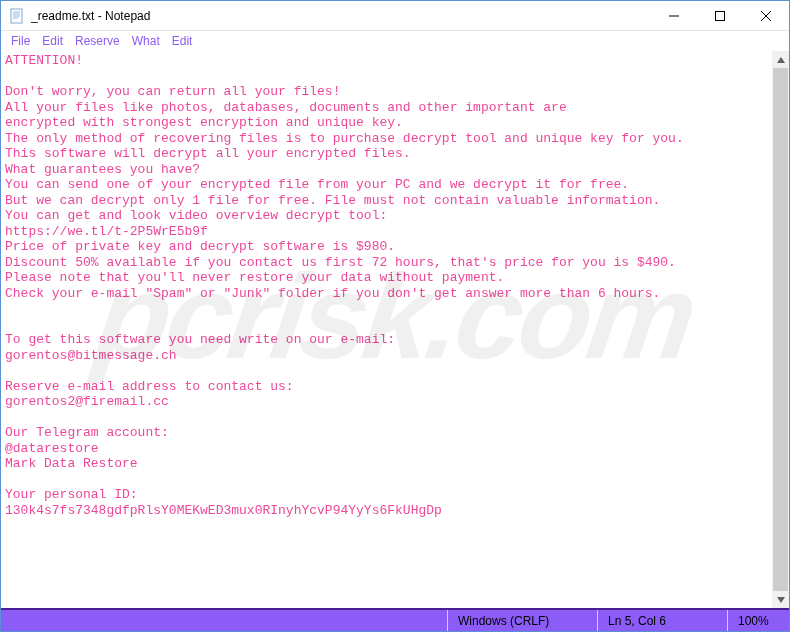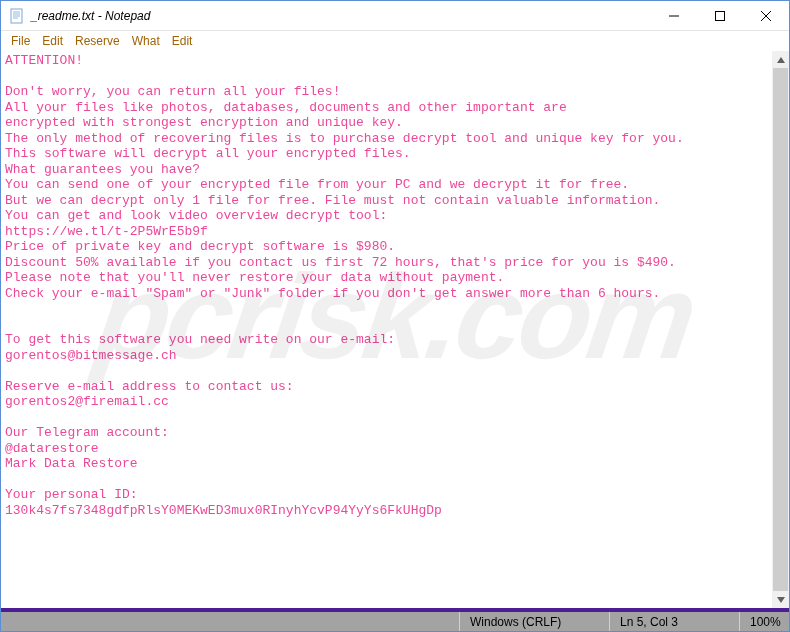--- a/index.html
+++ b/index.html
@@ -18,21 +18,20 @@
       display: flex;
       flex-direction: column;
       position: relative;
     }
     .titlebar {
       height: 30px;
       background: #ffffff;
       display: flex;
       align-items: center;
       border-bottom: 1px solid #e5e5e5;
-      font-style: italic;
     }
     .titlebar-icon {
       width: 16px;
       height: 16px;
       margin-left: 8px;
       margin-right: 6px;
       display: flex;
       align-items: center;
       justify-content: center;
     }
@@ -59,21 +58,21 @@
     .menubar {
       height: 20px;
       display: flex;
       align-items: center;
       padding: 0 4px;
       font-size: 12px;
       background: #ffffff;
     }
     .menu-item {
       padding: 1px 6px;
-      color: #a16207;
+      color: #8b5cf6;
       cursor: default;
     }
     .text-area {
       flex: 1;
       padding: 2px 4px;
       font-family: Consolas, "Courier New", monospace;
       font-size: 13px;
       line-height: 15.5px;
       color: #ec4899;
       white-space: pre-wrap;
@@ -90,22 +89,22 @@
       font-size: 120px;
       font-weight: bold;
       font-style: italic;
       color: rgba(0,0,0,0.06);
       pointer-events: none;
       white-space: nowrap;
       letter-spacing: -4px;
     }
     .statusbar {
       height: 23px;
-      background: #a3a3a3;
-      border-top: 4px solid #4c1d95;
+      background: #8b5cf6;
+      border-top: 2px solid #4c1d95;
       display: flex;
       align-items: center;
       font-size: 12px;
       color: #000;
     }
     .status-cell {
       padding: 0 10px;
       border-left: 1px solid #d0d0d0;
       height: 100%;
       display: flex;
@@ -230,17 +229,17 @@
     <div class="sb-btn">
       <svg width="8" height="6">
           <path d="M0 0 L8 0 L4 6 Z" fill="#606060"></path>
         </svg>
     </div>
   </div>
 
   <div class="statusbar">
     <div class="status-spacer status-cell first"></div>
     <div class="status-cell" style="width:150px">Windows (CRLF)</div>
-    <div class="status-cell" style="width:130px">Ln 5, Col 3</div>
-    <div class="status-cell" style="width:50px">100%</div>
+    <div class="status-cell" style="width:130px">Ln 5, Col 6</div>
+    <div class="status-cell" style="width:62px">100%</div>
   </div>
 
 </div>
 
 </body></html>

